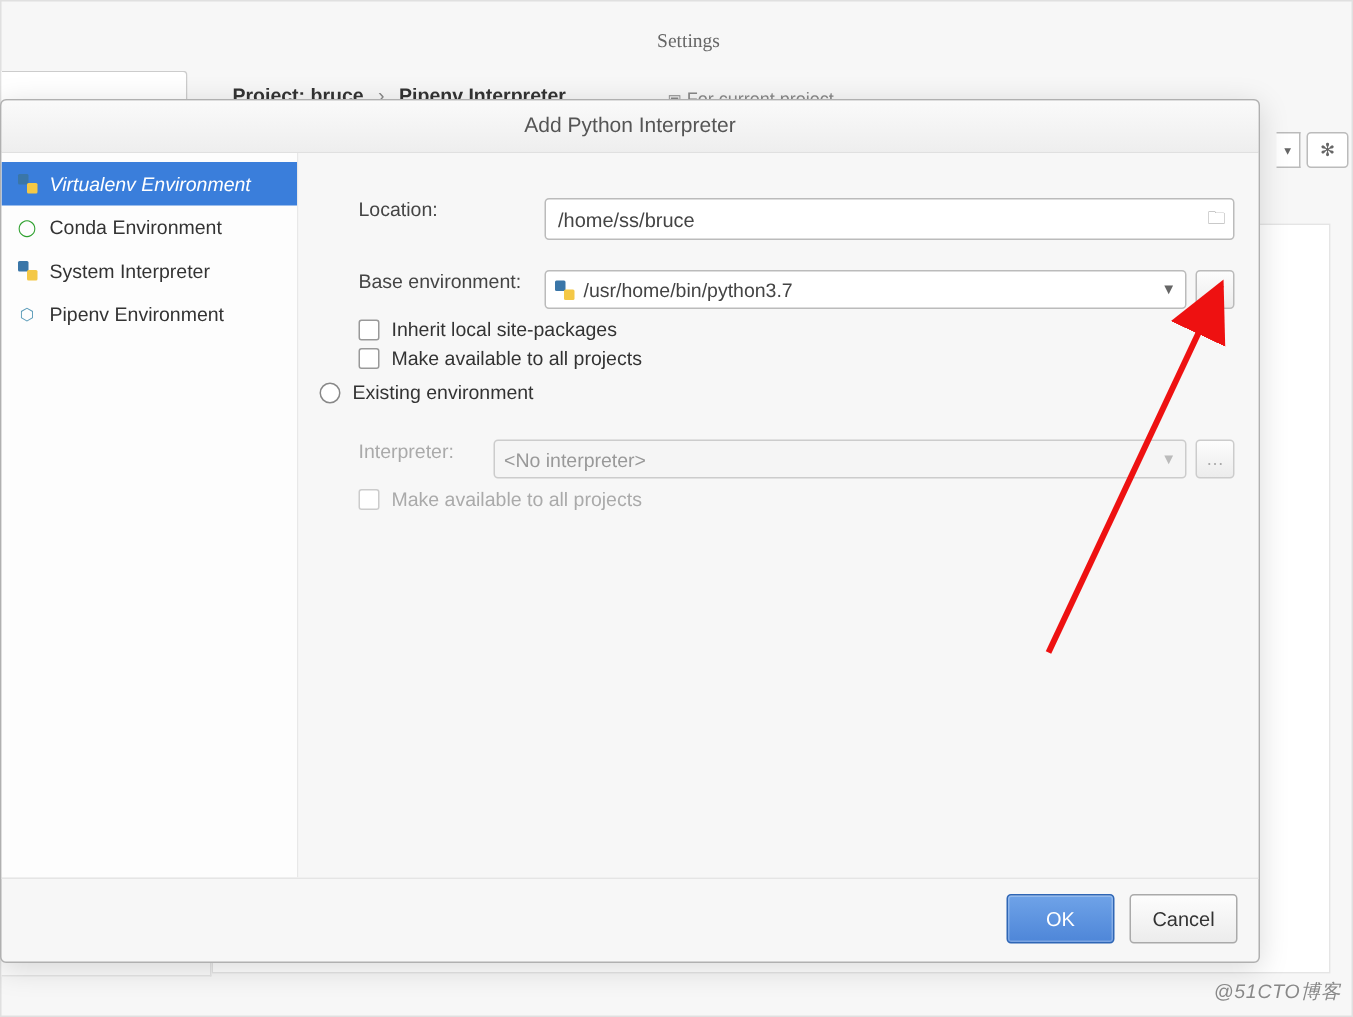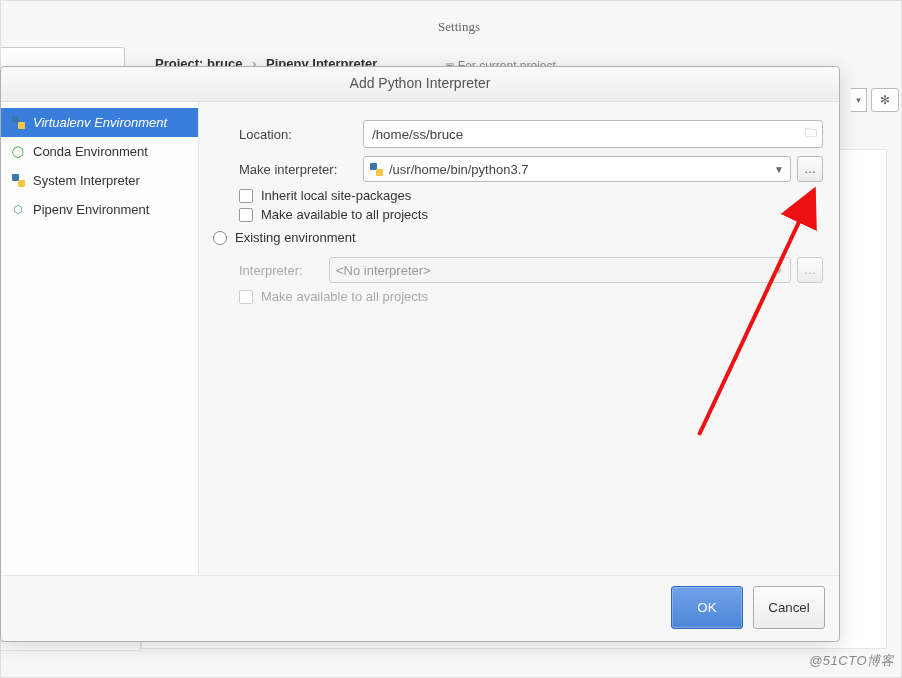--- a/index.html
+++ b/index.html
@@ -32,40 +32,40 @@
     .icon-conda { color: #2da02d; }
     .icon-python { color: #3070b0; }
     .icon-pipenv { color: #5a9bb8; }
     
     
     .form-area { flex: 1; padding: 10px 16px 10px 14px; background: #f7f7f7; position: relative; }
     .radio-row { display: flex; align-items: center; gap: 8px; padding: 4px 0; color: #333; }
     .radio-dot { width: 14px; height: 14px; border-radius: 50%; border: 1px solid #888; background: #fff; display: inline-flex; align-items: center; justify-content: center; }
     .radio-dot.checked { border-color: #2a6ed0; }
     .radio-dot.checked::after { content: ""; width: 7px; height: 7px; border-radius: 50%; background: #2a6ed0; }
-    .field-row { display: flex; align-items: center; margin: 8px 0 6px 26px; }
+    .field-row { display: flex; margin: 20px 0 6px 26px; }
     .field-label { width: 124px; color: #444; }
     .text-input { flex: 1; height: 28px; border: 1px solid #bbb; border-radius: 3px; background: #fff; padding: 3px 28px 3px 8px; color: #444; position: relative; }
     .input-wrap { flex: 1; position: relative; display: flex; align-items: center; }
     .inside-icon { position: absolute; right: 6px; color: #999; font-size: 12px; }
     .dd-input { flex: 1; height: 26px; border: 1px solid #bbb; border-radius: 3px; background: #fff; padding: 2px 24px 2px 6px; display: flex; align-items: center; gap: 6px; color: #444; position: relative; }
     .dd-caret { position: absolute; right: 6px; color: #666; font-size: 10px; }
     .browse-btn { width: 26px; height: 26px; margin-left: 6px; border: 1px solid #bbb; border-radius: 3px; background: linear-gradient(#fdfdfd,#ececec); color: #555; display: inline-flex; align-items: center; justify-content: center; cursor: pointer; font-size: 12px; }
     .browse-btn.disabled { color: #aaa; border-color: #ccc; }
     .check-row { display: flex; align-items: center; gap: 8px; margin: 4px 0 4px 26px; color: #333; }
     .checkbox { width: 14px; height: 14px; border: 1px solid #999; background: #fff; border-radius: 2px; }
     .disabled-text { color: #aaa; }
     .dd-disabled { background: #f5f5f5; color: #999; border-color: #ccc; }
     
     
     .arrow-overlay { position: absolute; pointer-events: none; z-index: 50; }
     
     
     .dialog-footer { display: flex; justify-content: flex-end; gap: 10px; padding: 10px 14px 12px 0; border-top: 1px solid #e5e5e5; }
-    .btn { min-width: 72px; height: 43px; border: 1px solid #aaa; border-radius: 3px; background: linear-gradient(#fdfdfd,#ececec); color: #333; padding: 0 14px; cursor: pointer; display: inline-flex; align-items: center; justify-content: center; }
+    .btn { min-width: 72px; height: 33px; border: 1px solid #aaa; border-radius: 3px; background: linear-gradient(#fdfdfd,#ececec); color: #333; padding: 0 14px; cursor: pointer; display: inline-flex; align-items: center; justify-content: center; }
     .btn-primary { background: linear-gradient(#6fa3e8,#4e86d8); border: 1px solid #2f66b5; border-radius: 3px; color: #fff; box-shadow: inset 0 0 0 1px rgba(255,255,255,0.25); }
     
     .watermark { position: absolute; right: 8px; bottom: 8px; color: #888; font-size: 13px; font-style: italic; letter-spacing: 0.5px; }
     
     .pylogo { display:inline-block; width:13px; height:13px; position:relative; }
     .pylogo::before { content:""; position:absolute; left:0; top:0; width:7px; height:7px; background:#3a76a8; border-radius:1px; }
     .pylogo::after { content:""; position:absolute; right:0; bottom:0; width:7px; height:7px; background:#f4c846; border-radius:1px; }
   </style>
 </head>
 <body>
@@ -124,21 +124,21 @@
 
       <div class="field-row">
         <span class="field-label">Location:</span>
         <div class="input-wrap">
           <input class="text-input" value="/home/ss/bruce" style="">
           <span class="inside-icon">🗀</span>
         </div>
       </div>
 
       <div class="field-row">
-        <span class="field-label">Make interpreter:</span>
+        <span class="field-label">Base environment:</span>
         <div class="dd-input">
           <span class="pylogo"></span>
           <span>/usr/home/bin/python3.7</span>
           <span class="dd-caret">▼</span>
         </div>
         <span class="browse-btn">…</span>
       </div>
 
       <div class="check-row">
         <span class="checkbox"></span>

